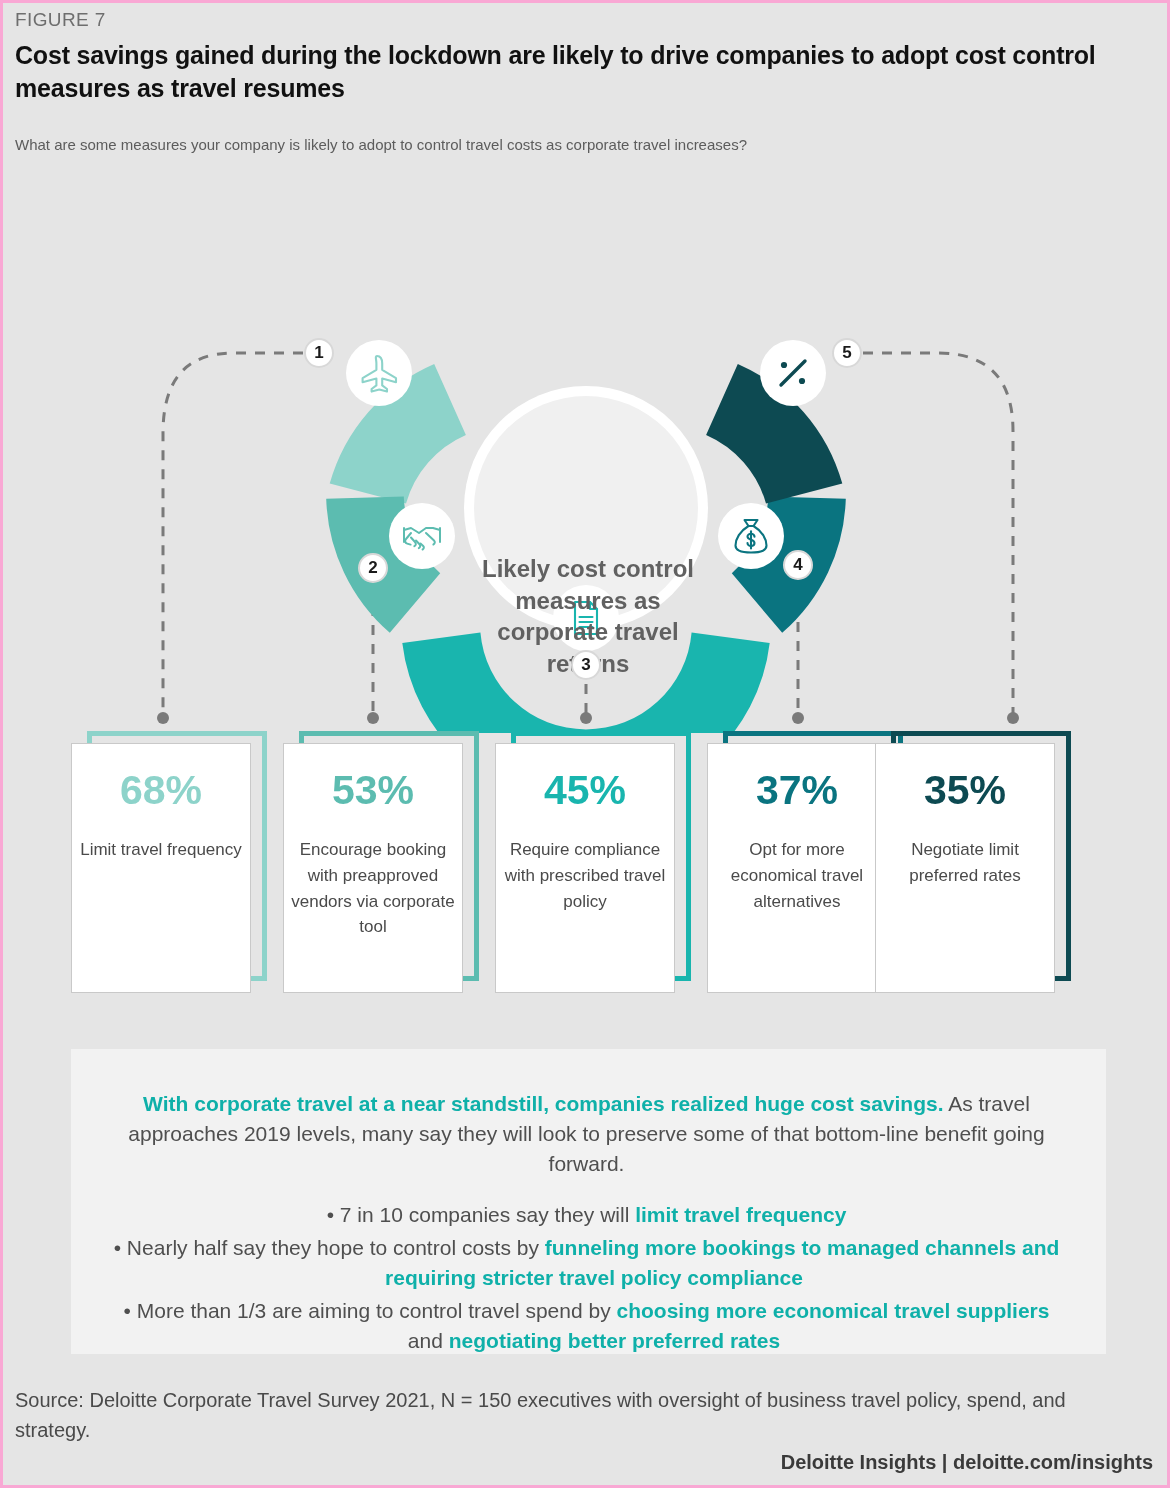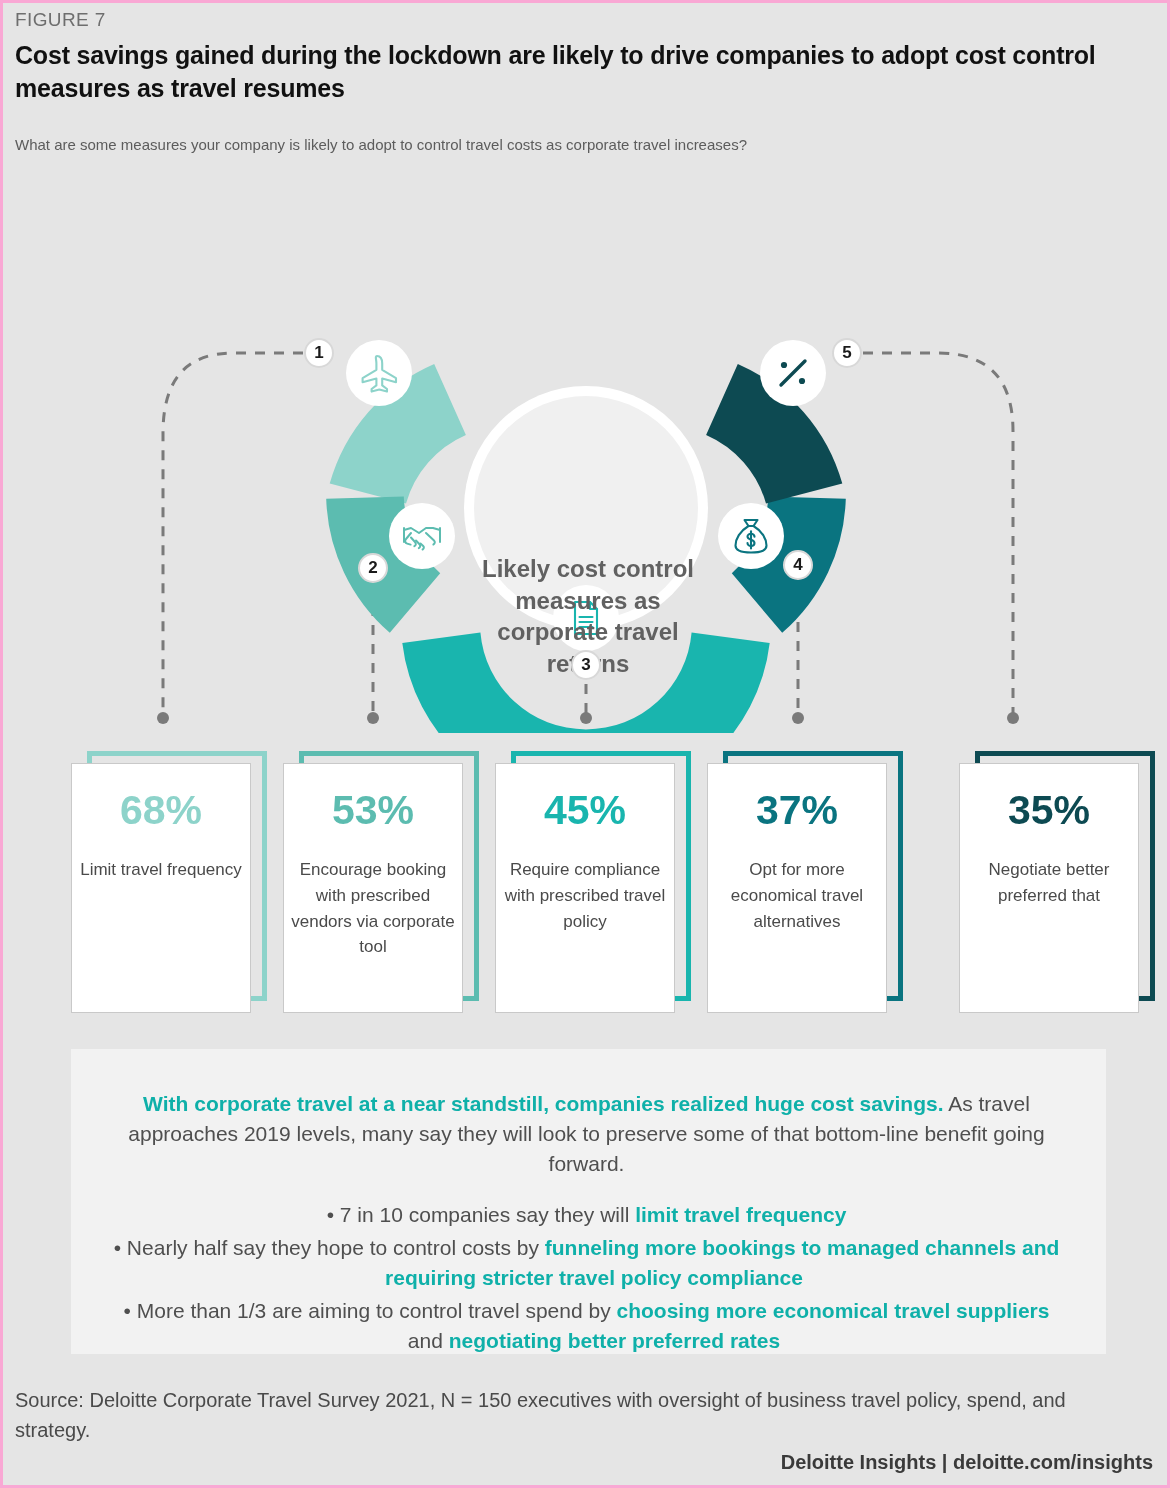--- a/index.html
+++ b/index.html
@@ -47,21 +47,21 @@
   .badge {
     position: absolute;
     width: 30px; height: 30px; border-radius: 50%;
     background: #ffffff; border: 2px solid #d8d8d8;
     display: flex; align-items: center; justify-content: center;
     font-size: 17px; font-weight: bold; color: #1a1a1a;
   }
 
   
   .cards { position: absolute; left: 0; top: 728px; width: 1170px; height: 262px; }
-  .card-slot { position: absolute; top: 0; width: 196px; height: 322px; margin-top: 20px; }
+  .card-slot { position: absolute; top: 0; width: 196px; height: 322px; }
   .card-frame {
     position: absolute; left: 16px; top: 0; width: 180px; height: 250px;
     border: 5px solid #8dd3ca;
   }
   .card-face {
     position: absolute; left: 0; top: 12px; width: 180px; height: 250px;
     background: #ffffff; border: 1px solid #c9c9c9;
     display: flex; flex-direction: column; align-items: center;
     padding-top: 26px;
   }
@@ -237,45 +237,45 @@
       <div class="card-face">
         <div class="card-pct" style="color:#8dd3ca;">68%</div>
         <div class="card-text">Limit travel frequency</div>
       </div>
     </div>
 
     <div class="card-slot" style="left:280px;">
       <div class="card-frame" style="border-color:#5cbcb0;"></div>
       <div class="card-face">
         <div class="card-pct" style="color:#5cbcb0;">53%</div>
-        <div class="card-text">Encourage booking with prescribed vendors via corporate tool</div>
+        <div class="card-text">Encourage booking with preapproved vendors via corporate tool</div>
       </div>
     </div>
 
     <div class="card-slot" style="left:492px;">
       <div class="card-frame" style="border-color:#19b5ae;"></div>
       <div class="card-face">
         <div class="card-pct" style="color:#19b5ae;">45%</div>
         <div class="card-text">Require compliance with prescribed travel policy</div>
       </div>
     </div>
 
     <div class="card-slot" style="left:704px;">
       <div class="card-frame" style="border-color:#0a7480;"></div>
       <div class="card-face">
         <div class="card-pct" style="color:#0a7480;">37%</div>
         <div class="card-text">Opt for more economical travel alternatives</div>
       </div>
     </div>
 
-    <div class="card-slot" style="left:956px;">
+    <div class="card-slot" style="left:872px;">
       <div class="card-frame" style="border-color:#0d4a52;"></div>
       <div class="card-face">
         <div class="card-pct" style="color:#0d4a52;">35%</div>
-        <div class="card-text">Negotiate better preferred that</div>
+        <div class="card-text">Negotiate limit preferred rates</div>
       </div>
     </div>
   </div>
 
   <div class="callout">
     <div class="callout-para">
       <span class="hl">With corporate travel at a near standstill, companies realized huge cost savings.</span><span> As travel approaches 2019 levels, many say they will look to preserve some of that bottom-line benefit going forward.</span>
     </div>
     <ul class="callout-list">
       <li><span class="bullet">• </span><span>7 in 10 companies say they will </span><span class="hl">limit travel frequency</span></li>

